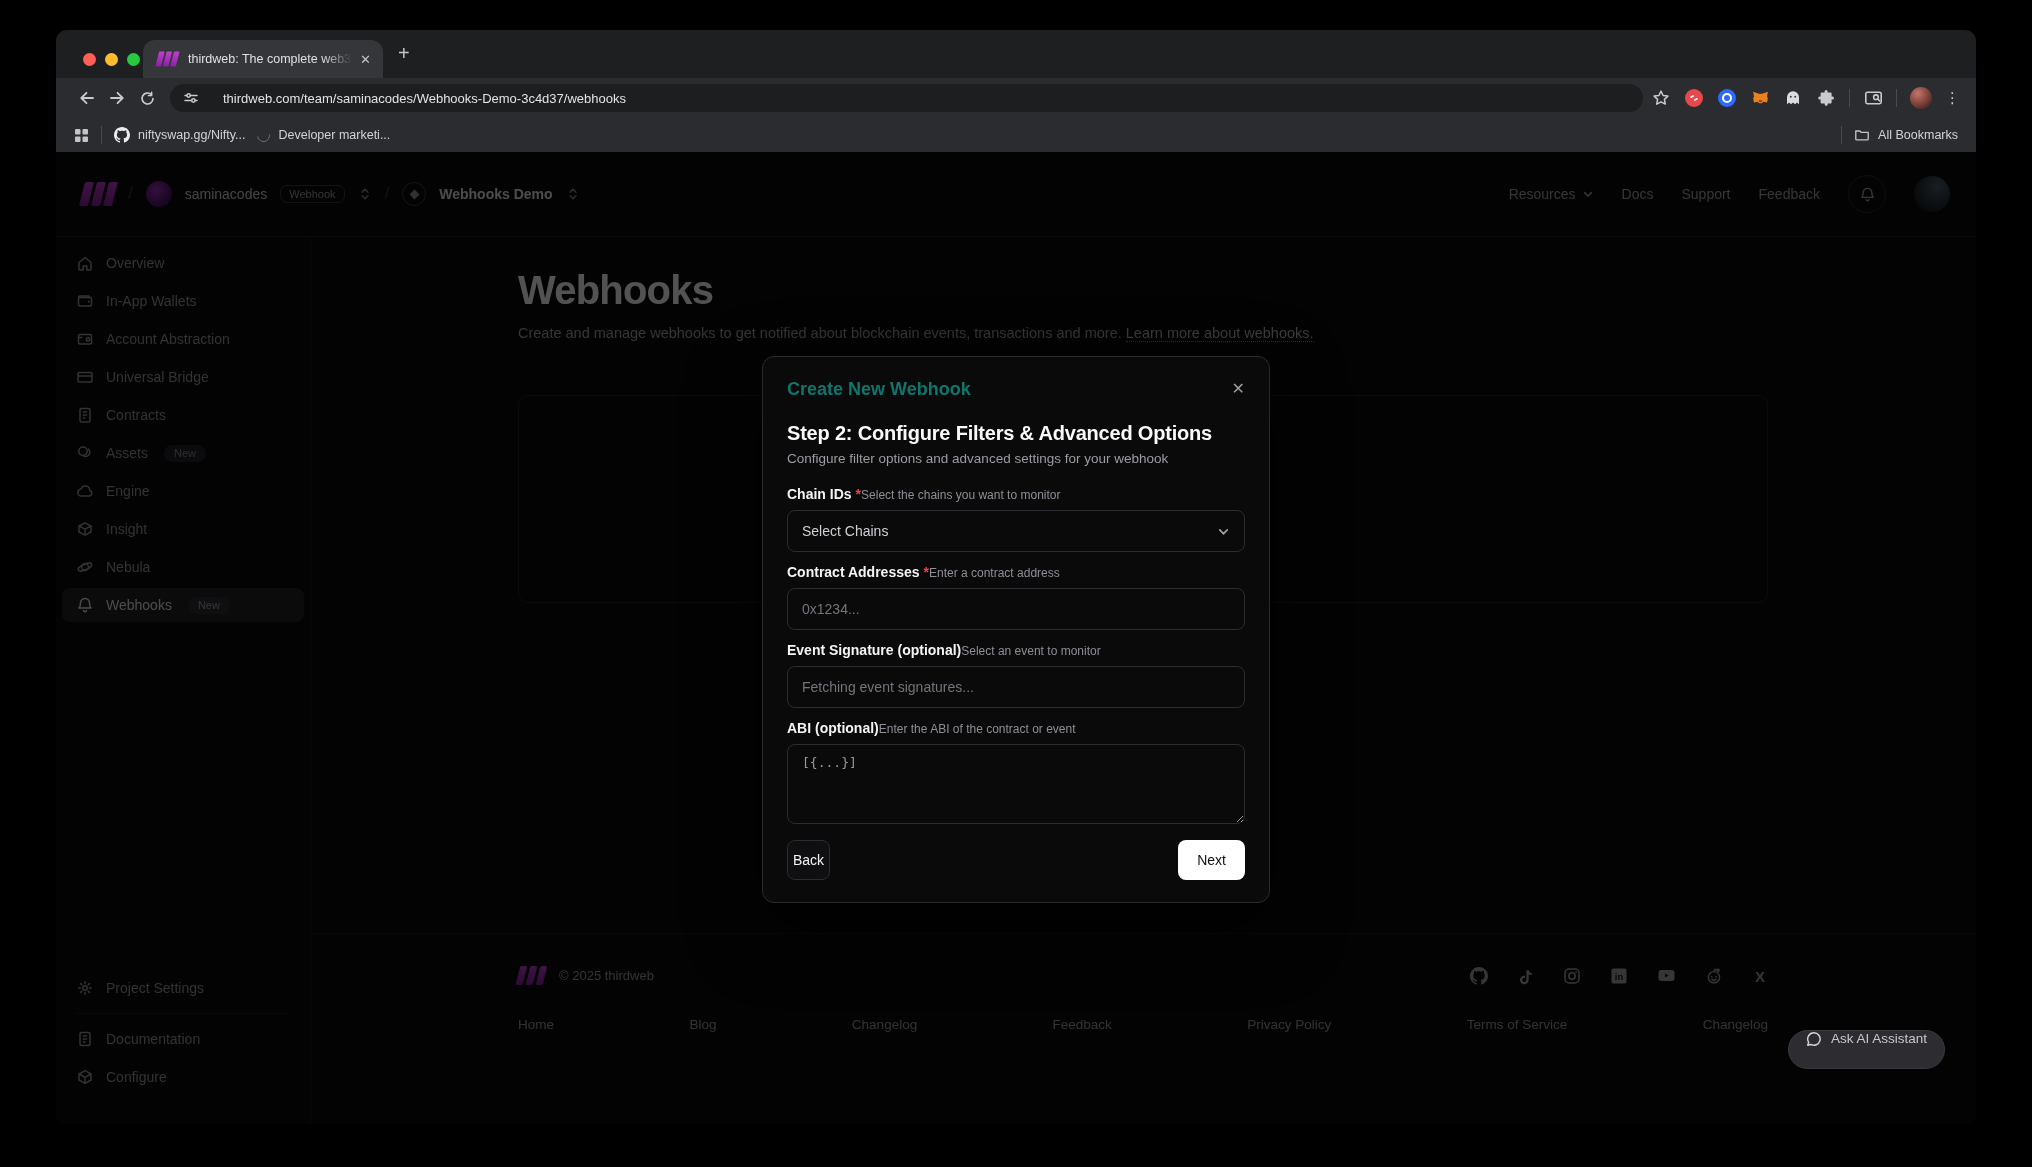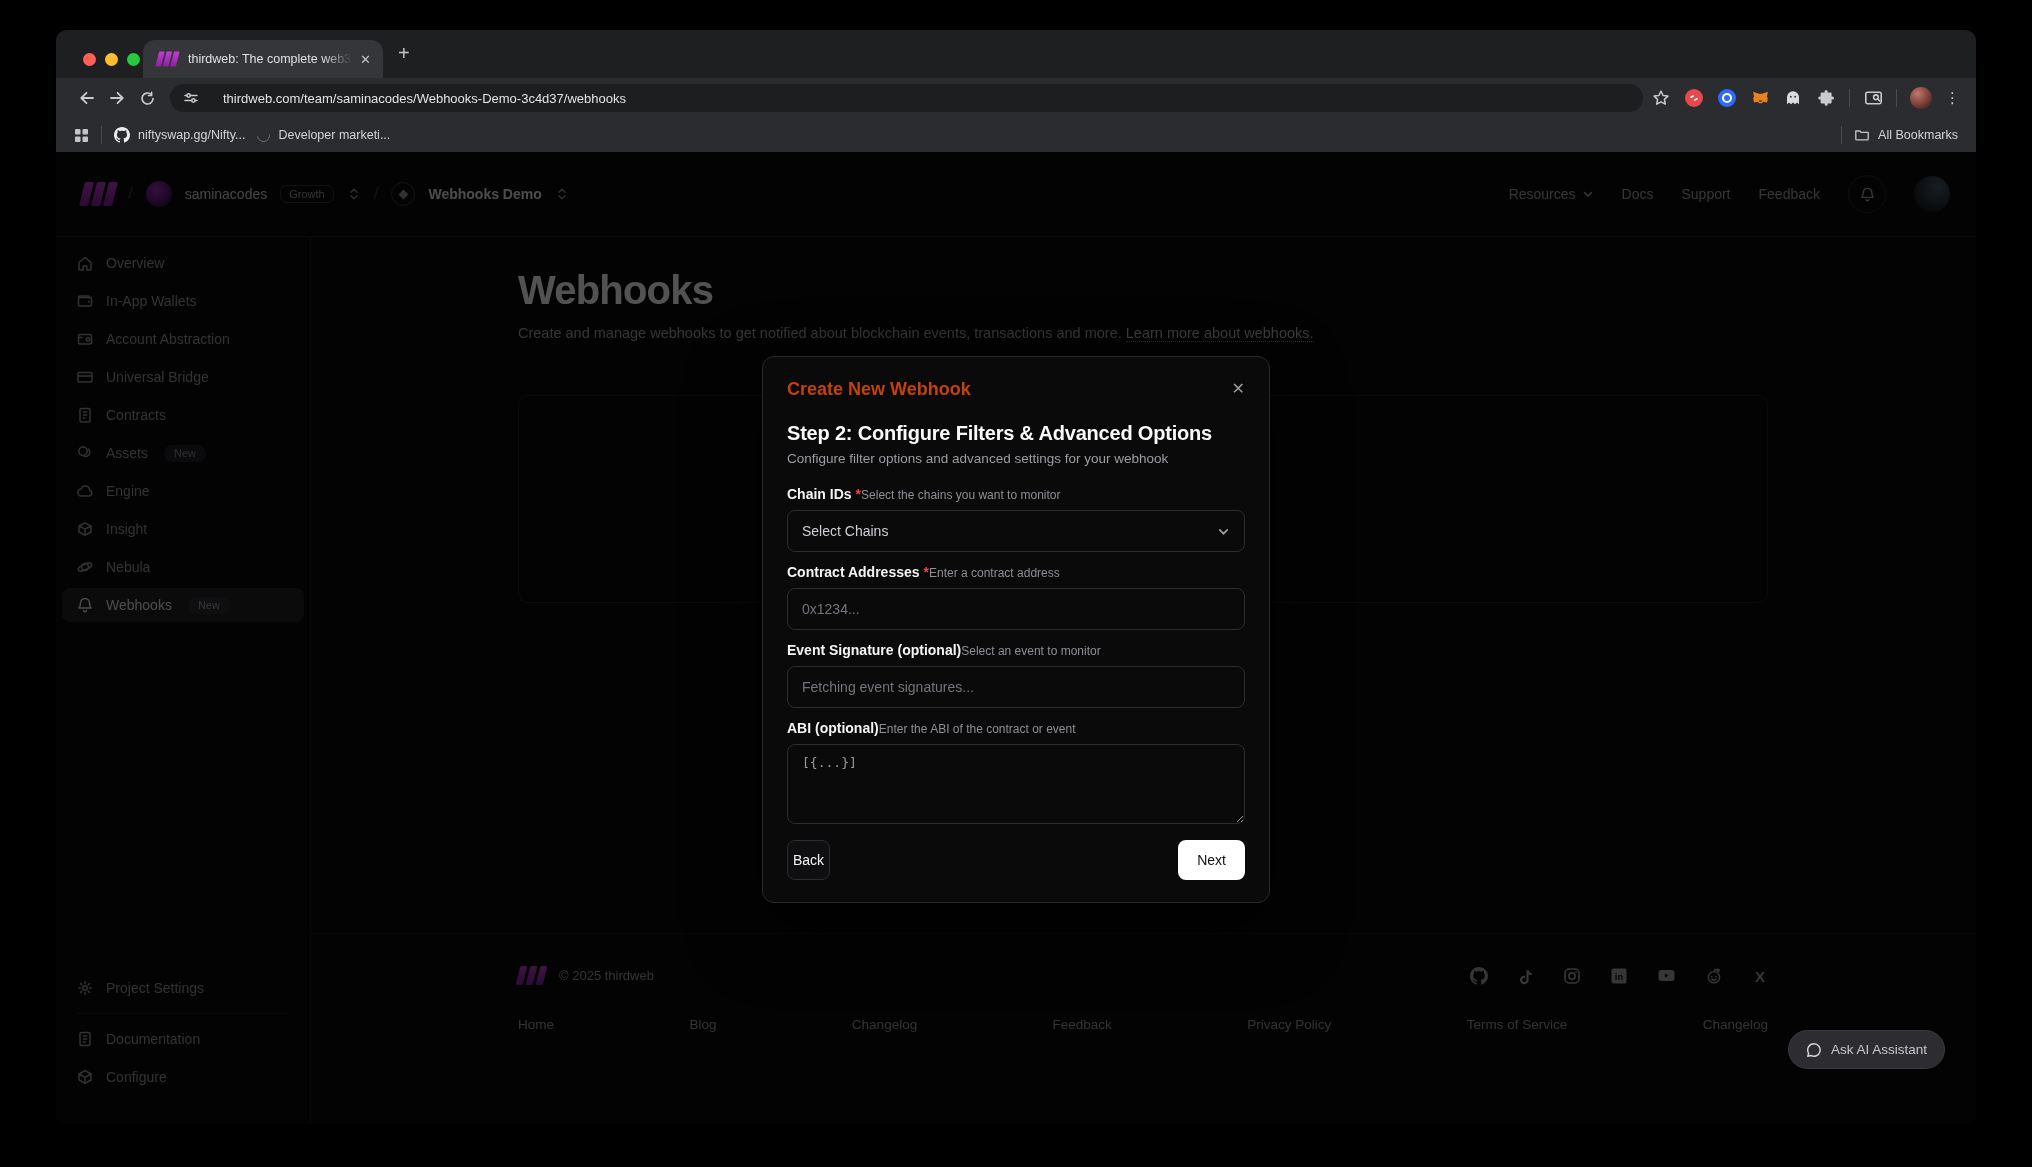--- a/index.html
+++ b/index.html
@@ -77,27 +77,27 @@
   .pagedesc .lnk{color:#b7b7bf;border-bottom:1px dotted #8a8a92}
   .emptybox{position:absolute;left:207px;top:158px;width:1250px;height:208px;border:1px solid #232327;border-radius:10px}
   .pfooter{position:absolute;left:0;right:0;top:696px;bottom:0;border-top:1px solid #1b1b1f}
   .frow1{margin:32px 0 0 207px;width:1250px;display:flex;align-items:center}
   .copyright{margin-left:14px;font-size:13px;color:#9d9da5}
   .socials{margin-left:auto;display:flex;align-items:flex-end;gap:29px;color:#a9a9b0}
   .frow2{margin:32px 0 0 207px;width:1250px;display:flex;justify-content:space-between;font-size:13.5px;color:#9d9da5}
 
   .dim{position:absolute;inset:0;background:rgba(0,0,0,0.68);z-index:5}
   .askai{position:absolute;left:1732px;top:878px;height:39px;z-index:6;border-radius:20px;
-    background:#2c2c31;border:1px solid #3a3a40;display:flex;align-items:center;gap:9px;
+    background:#2c2c31;border:1px solid #3a3a40;display:flex;align-items:flex-start;gap:9px;
     padding:0 17px;color:#c6c6cc;font-size:13.5px;white-space:nowrap}
 
   
   .modal{position:absolute;left:706px;top:204px;width:508px;z-index:10;background:#0a0a0b;
     border:1px solid #2a2a2e;border-radius:12px;padding:22px 24px;box-shadow:0 25px 70px rgba(0,0,0,.8)}
-  .mtitle{font-size:18px;font-weight:600;color:#c2410c}
+  .mtitle{font-size:18px;font-weight:600;color:#0f766e}
   .mclose{position:absolute;top:22px;right:24px;color:#9c9ca3;font-size:16px}
   .msteptitle{margin-top:22px;font-size:20px;font-weight:700;color:#fafafa;letter-spacing:-0.2px}
   .msub{margin-top:6px;font-size:13.5px;color:#9c9ca3}
   .frow{display:flex;align-items:baseline;margin-top:12px}
   .frow.first{margin-top:20px}
   .flabel{font-size:14px;font-weight:600;color:#f4f4f5}
   .req{color:#ef4444;margin-left:4px}
   .fhelp{font-size:12px;color:#8e8e96}
   .fselect{margin-top:8px;height:42px;border:1px solid #2c2c31;border-radius:8px;display:flex;
     align-items:center;justify-content:space-between;padding:0 14px;color:#cfcfd5;font-size:14px}
@@ -249,21 +249,21 @@
     <div class="appheader">
       <div class="crumbs">
         <span class="twlogo">
               <i></i>
               <i></i>
               <i></i>
             </span>
         <span class="slash">/</span>
         <span class="teamavatar"></span>
         <span class="teamname">saminacodes</span>
-        <span class="planbadge">Growth</span>
+        <span class="planbadge">Webhook</span>
         <span class="sortchev">
           <svg width="14" height="14" viewBox="0 0 14 14" fill="none" stroke="currentColor" stroke-width="1.5" stroke-linecap="round" stroke-linejoin="round">
                 <path d="M4 5.2 7 2.2l3 3M4 8.8l3 3 3-3"></path>
               </svg>
         </span>
         <span class="slash">/</span>
         <span class="projicon">
               <b></b>
             </span>
         <span class="projname">Webhooks Demo</span>

